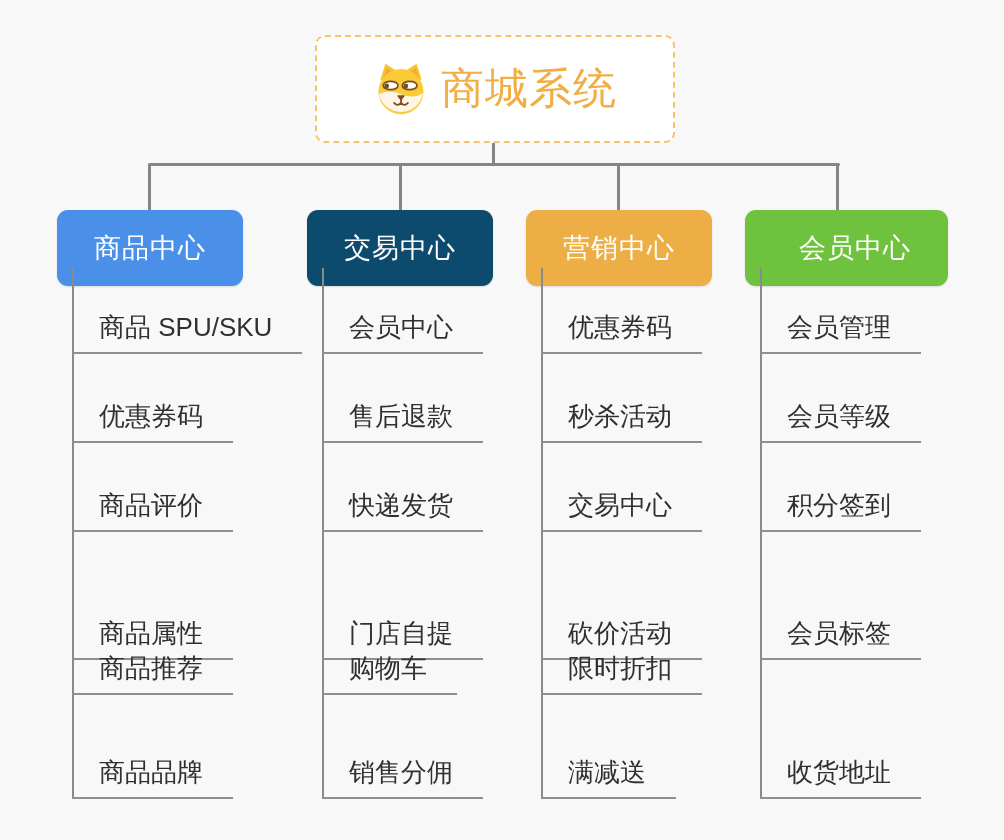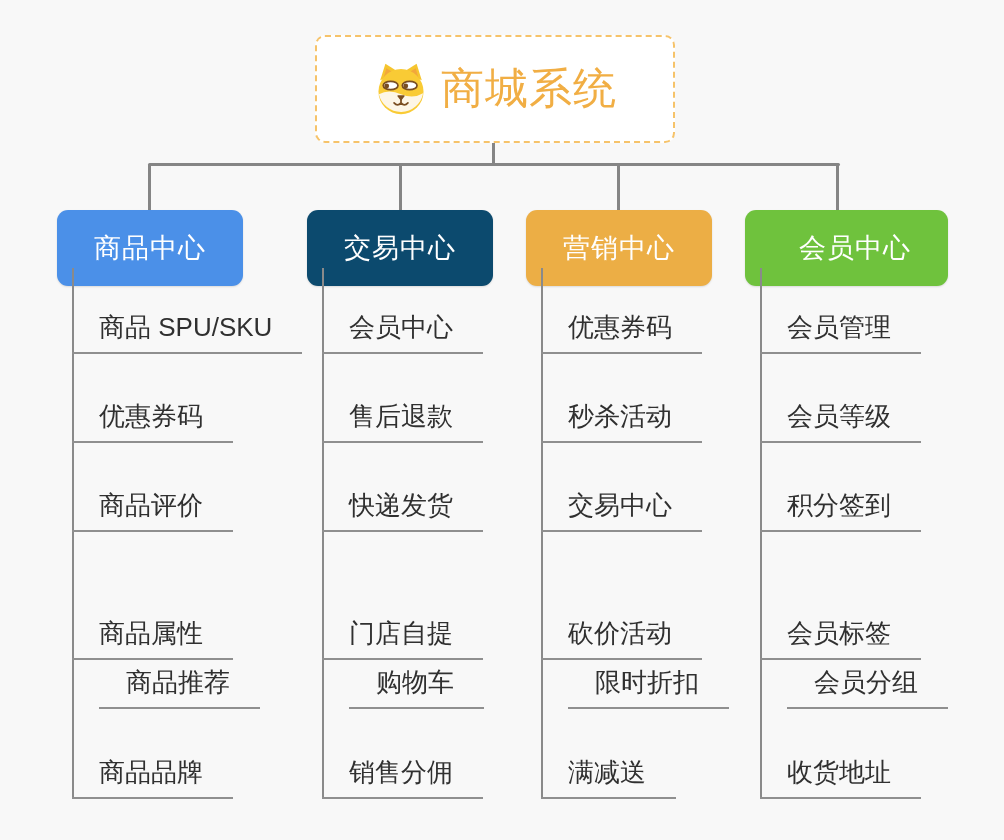--- a/index.html
+++ b/index.html
@@ -35,21 +35,21 @@
     color:#ffffff;font-size:27px;letter-spacing:1px;white-space:nowrap;
     box-shadow:0 1px 2px rgba(0,0,0,0.12);
   }
   .spine{position:absolute;left:15px;top:58px;width:2px;height:531px;background:#8a8a8a;}
   .leaf{
     position:absolute;left:15px;
     font-size:26px;line-height:29px;color:#303030;
     padding:0 30px 10px 27px;border-bottom:2px solid #8f8f8f;
     white-space:nowrap;
   }
-  .r1{top:103px;} .r2{top:192px;} .r3{top:281px;} .r4{top:370px;margin-top:39px;} .r5{top:458px;margin-left:27px;} .r6{top:548px;}
+  .r1{top:103px;} .r2{top:192px;} .r3{top:281px;} .r4{top:370px;margin-top:39px;} .r5{top:444px;} .r6{top:548px;}
 </style>
 </head>
 <body>
 
 <div class="root-node">
   <svg class="root-icon" viewBox="0 0 64 60" aria-hidden="true">
 
     <polygon points="8,20 14,1 30,11" fill="#f6c52e"></polygon>
     <polygon points="12,17 15,6 25,12" fill="#f2a73b"></polygon>
     <polygon points="56,20 50,1 34,11" fill="#f6c52e"></polygon>
@@ -110,15 +110,14 @@
   <div class="leaf r6">满减送</div>
 </div>
 
 <div class="branch c4">
   <div class="branch-box" style="background: rgb(111, 194, 61); padding-left: 17px;">会员中心</div>
   <div class="spine"></div>
   <div class="leaf r1">会员管理</div>
   <div class="leaf r2">会员等级</div>
   <div class="leaf r3">积分签到</div>
   <div class="leaf r4">会员标签</div>
-  <div class="leaf r5">会员分组</div>
   <div class="leaf r6">收货地址</div>
 </div>
 
 </body></html>

